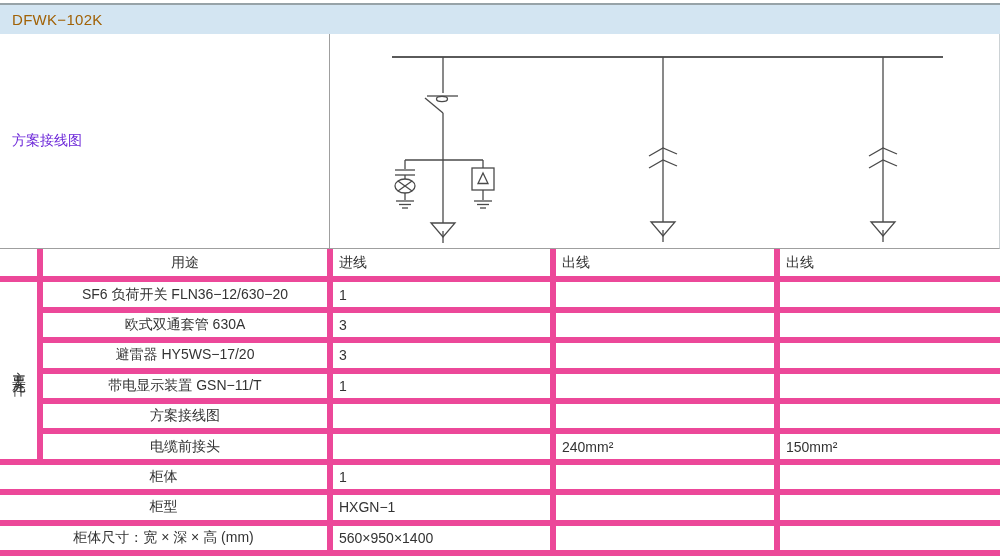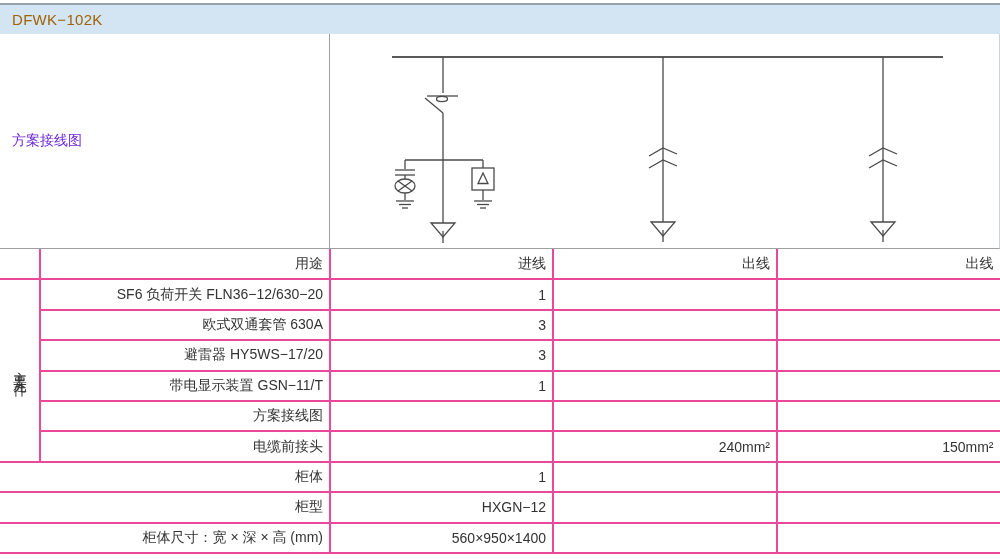--- a/index.html
+++ b/index.html
@@ -46,36 +46,36 @@
   
   table.spec {
     width: 1000px;
     border-collapse: collapse;
     table-layout: fixed;
     font-size: 14px;
     color: #333;
     border-bottom: 2px solid #4d4d4d;
   }
   table.spec td {
-    border: 2px solid #ec4899;
+    border: 6px solid #ec4899;
     height: 30.4px;
     padding: 0 6px;
     overflow: hidden;
     white-space: nowrap;
   }
   table.spec td:first-child { border-left: none; }
   table.spec td:last-child  { border-right: 1px solid #ccd2d5; }
   table.spec tr:first-child td { border-top: none; }
   .col-narrow { width: 40px; }
   .col-item   { width: 290px; }
   .col-in     { width: 223px; }
   .col-out1   { width: 224px; }
   .col-out2   { width: 223px; }
-  .cell-name  { text-align: right; padding-left: 13px; }
-  .cell-val   { text-align: right; }
+  .cell-name  { text-align: center; padding-left: 13px; }
+  .cell-val   { text-align: left; }
   .cell-corner { border-bottom: none; }
   .cell-group {
     text-align: center;
     vertical-align: middle;
     padding: 0;
   }
   .vertical-text {
     writing-mode: vertical-rl;
     text-orientation: upright;
     letter-spacing: 4px;
@@ -231,21 +231,21 @@
         <td class="cell-val">150mm²</td>
       </tr>
       <tr>
         <td class="cell-name" colspan="2">柜体</td>
         <td class="cell-val">1</td>
         <td class="cell-val"></td>
         <td class="cell-val"></td>
       </tr>
       <tr>
         <td class="cell-name" colspan="2">柜型</td>
-        <td class="cell-val">HXGN−12</td>
+        <td class="cell-val">HXGN−1</td>
         <td class="cell-val"></td>
         <td class="cell-val"></td>
       </tr>
       <tr>
         <td class="cell-name" colspan="2">柜体尺寸：宽 × 深 × 高 (mm)</td>
         <td class="cell-val">560×950×1400</td>
         <td class="cell-val"></td>
         <td class="cell-val"></td>
       </tr>
     </tbody>

